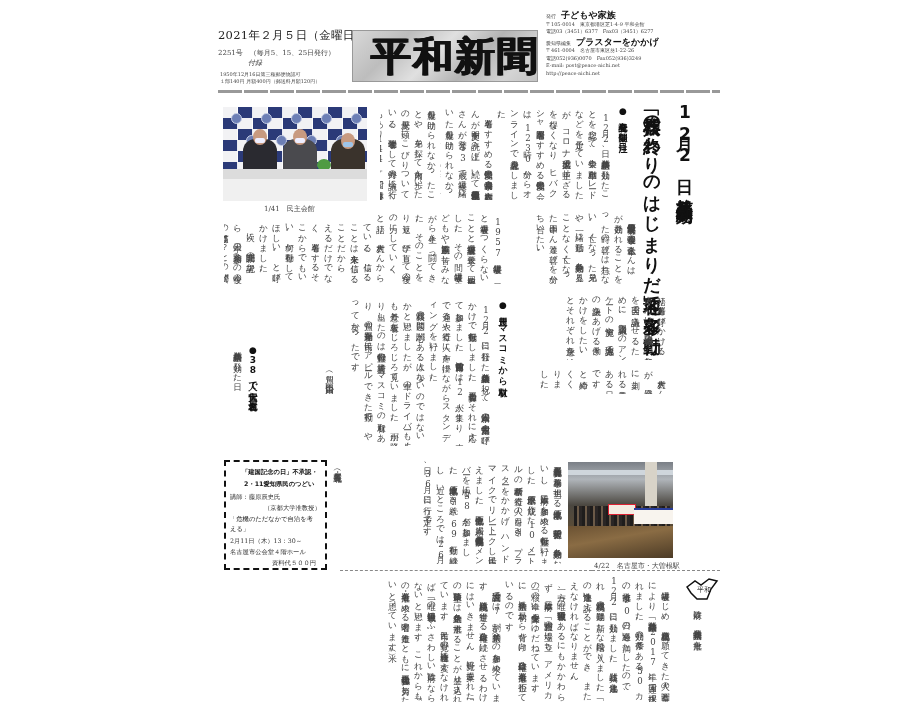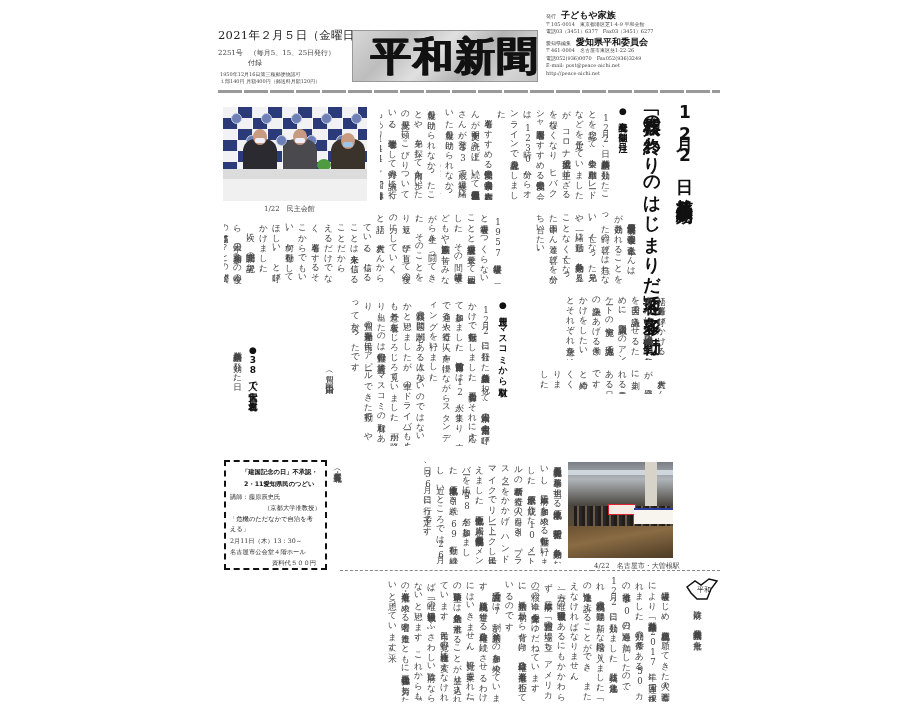--- a/index.html
+++ b/index.html
@@ -3,21 +3,21 @@
 <meta charset="utf-8">
 <style>
   html, body { margin: 0; padding: 0; background: #ffffff; }
   body { width: 900px; height: 708px; position: relative; overflow: hidden;
          font-family: "DejaVu Serif", "Liberation Serif", serif; color: #2a2a2a; }
   .page { position: absolute; left: 212px; top: 0; width: 508px; height: 708px; background: #fff; }
 
   
   .date { position: absolute; left: 6px; top: 28px; font-size: 11.5px; color: #222; letter-spacing: 0.3px; white-space: nowrap; }
   .issue { position: absolute; left: 6px; top: 48px; font-size: 7px; color: #444; white-space: nowrap; text-align: center; }
-  .supp { position: absolute; left: 36px; top: 58px; font-size: 7px; color: #444; white-space: nowrap; }
+  .supp { position: absolute; left: 36px; top: 58px; font-size: 7px; color: #444; white-space: nowrap; font-style: italic; }
   .permit { position: absolute; left: 8px; top: 71px; font-size: 5px; color: #444; line-height: 7px; white-space: nowrap; }
   .logo { position: absolute; left: 140px; top: 30px; width: 184px; height: 50px;
           background: linear-gradient(135deg,#d8d8d8 0%,#bdbdbd 25%,#e0e0e0 45%,#b4b4b4 65%,#d4d4d4 85%,#c4c4c4 100%);
           border: 1px solid #999; overflow: hidden; }
   .logo span { position: absolute; left: 18px; top: 2px; font-family: "DejaVu Sans", sans-serif; font-weight: 900;
                font-size: 40px; letter-spacing: 2px; color: #111; line-height: 46px; white-space: nowrap;
                text-shadow: 1px 0 #111, -1px 0 #111; }
   .pub { position: absolute; left: 334px; top: 12px; font-size: 5px; color: #444; line-height: 7.5px; white-space: nowrap; }
   .pub .org { font-size: 9px; font-weight: bold; color: #111; font-family: "DejaVu Sans", sans-serif; }
   .pub .lbl { font-size: 5px; }
@@ -85,21 +85,21 @@
   </div>
 
   <div class="logo">
     <span>平和新聞</span>
   </div>
 
   <div class="pub">
     <div><span class="lbl">発行</span>　<span class="org">子どもや家族</span></div>
     <div>〒105-0014　東京都港区芝1-4-9 平和会館</div>
     <div>電話03（3451）6377　Fax03（3451）6277</div>
-    <div style="margin-top:3px"><span class="lbl">愛知県編集</span>　<span class="org">愛知県平和委員会</span></div>
+    <div style="margin-top:3px"><span class="lbl">愛知県編集</span>　<span class="org">プラスターをかかげ</span></div>
     <div>〒461-0004　名古屋市東区葵1-22-26</div>
     <div>電話052(936)0070　Fax052(936)3249</div>
     <div>E-mail: post@peace-aichi.net</div>
     <div>http://peace-aichi.net</div>
   </div>
 
   <div class="rule"></div>
 
   <div class="headline" style="left:462px; top:102px; font-size:17px; letter-spacing:1px;">1月22日　核兵器禁止条約発効</div>
   <div class="headline" style="left:428px; top:104px; font-size:17.5px; letter-spacing:0px;">「核兵器の終わりのはじまりだ」各地で多彩な行動</div>
@@ -131,21 +131,21 @@
     <div class="person" style="left:60px; background:#4a4a4e"></div>
       <div class="head" style="left:70px;top:22px"></div>
       <div class="mask" style="left:72px;top:31px"></div>
     <div class="plant" style="left:94px;top:52px"></div>
     <div class="person" style="left:108px; background:#3a332c"></div>
       <div class="head" style="left:118px;top:26px"></div>
       <div class="mask" style="left:120px;top:35px; background:#9ec4e8"></div>
     <div class="desk"></div>
       <div class="desk2"></div>
   </div>
-  <div class="cap1">1/22　民主会館</div>
+  <div class="cap1">1/41　民主会館</div>
 
   <div class="vt" style="left:296px; top:208px; width:130px; height:76px;">
     <p>愛知県原水爆被災者の会理事長の金本弘さんは、条約が発効されることを知った時の喜びは忘れない。亡くなった兄弟や、一緒に活動し、条約発効を見ることなく亡くなった田中さん達と喜びを分かち合いたい。</p>
   </div>
   <div class="vt" style="left:352px; top:290px; width:104px; height:70px;">
     <p class="noind">語り署名を呼びかける。金本さんは、締約国会議への参加を国会で議論させるために、国会議員へのアンケートの実施や、地方議会での決議をあげる働きかけをしたい、とそれぞれ決意を述べました。</p>
   </div>
   <div class="vt" style="left:296px; top:364px; width:160px; height:30px;">
     <p>大村さんが、今日は歴史に刻まれる意義ある日です。と締めくくりました。（戸谷）</p>
   </div>

